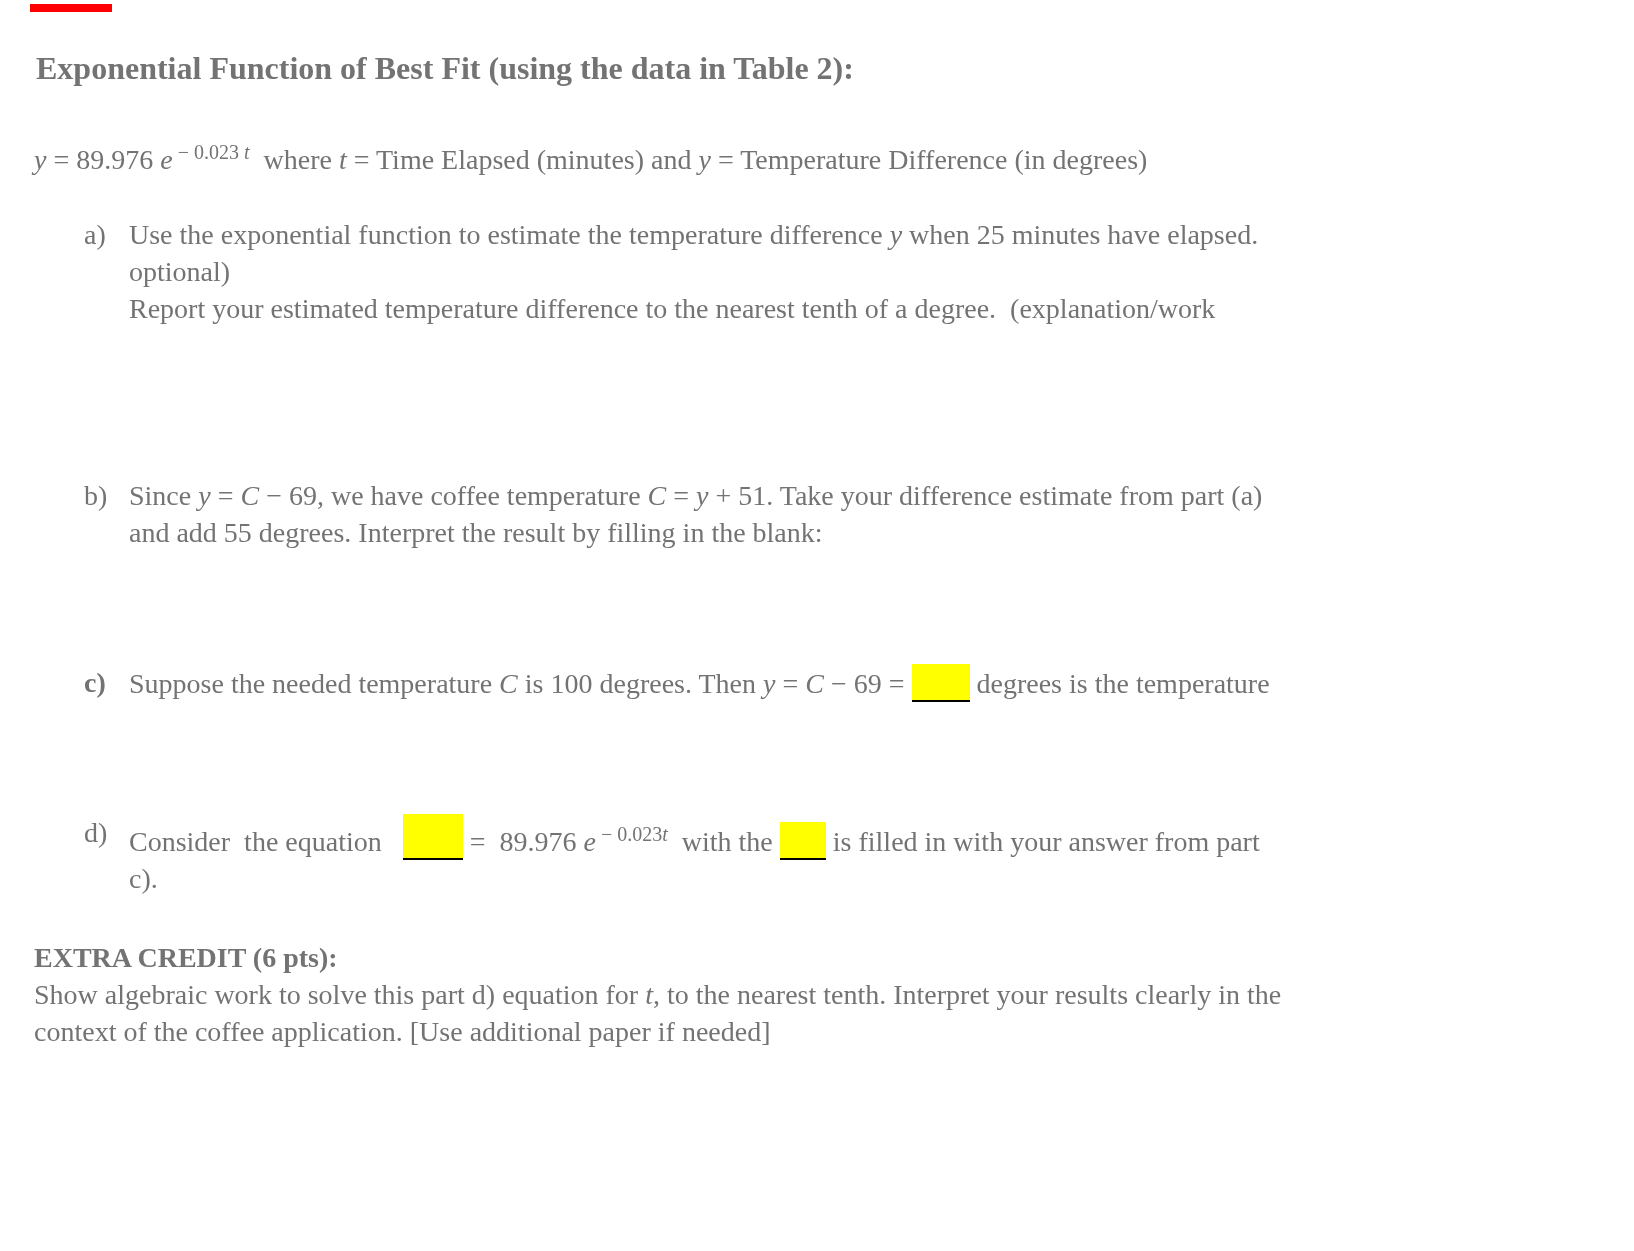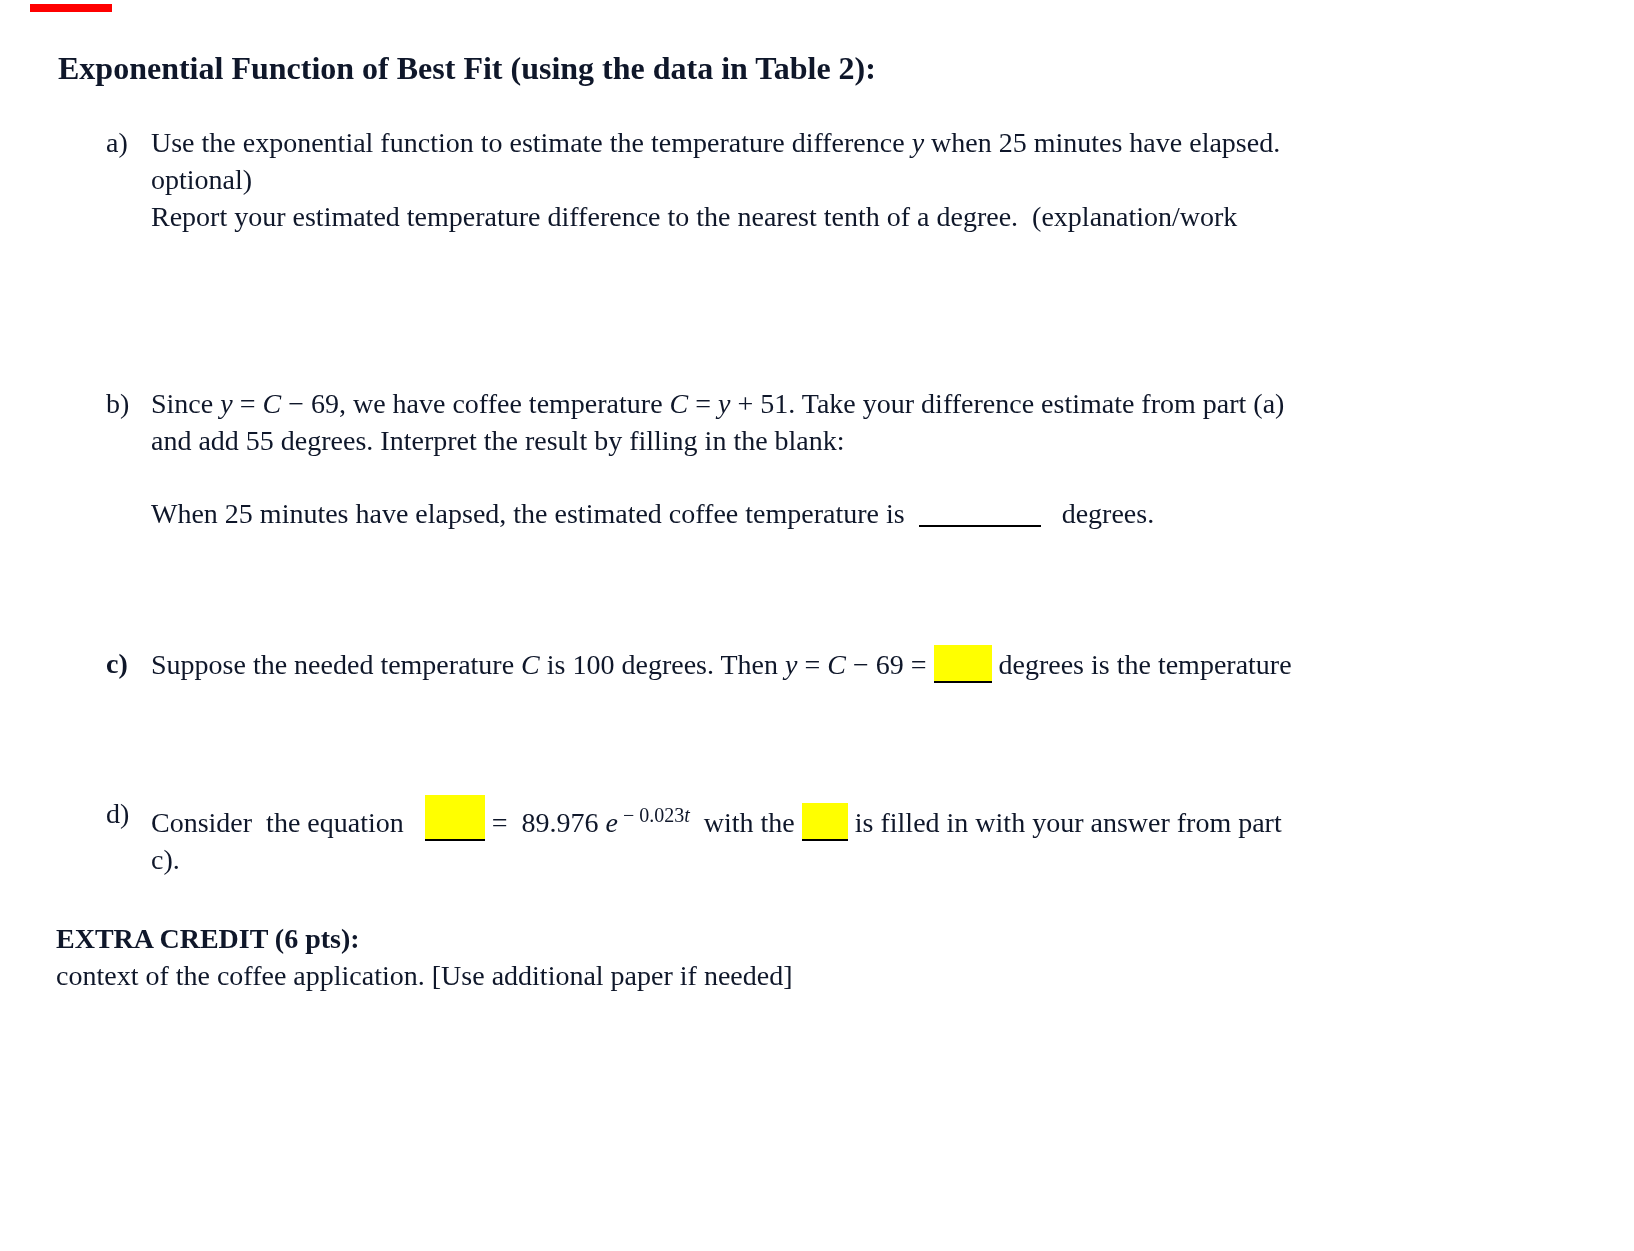--- a/index.html
+++ b/index.html
@@ -2,24 +2,24 @@
 <html style="--highlight: #ffff00; --red-mark: #ff0000;"><head>
 <meta charset="utf-8">
 <style>
   html, body { margin: 0; padding: 0; background: #ffffff; }
   .page {
     position: relative;
     width: 1634px;
     height: 1251px;
     box-sizing: border-box;
     background: #ffffff;
-    color: #0f172a;
+    color: #737373;
     font-family: "Liberation Serif", serif;
     font-size: 28px;
-    padding: 0 56px;
+    padding: 0 34px;
     overflow: hidden;
   }
   .red-mark {
     position: absolute;
     left: 30px;
     top: 4px;
     width: 82px;
     height: 8px;
     background: var(--red-mark, #ff0000);
   }
@@ -65,52 +65,53 @@
   }
 </style>
 </head>
 <body>
 
 <div class="page">
   <div class="red-mark"></div>
 
   <h1 class="title">Exponential Function of Best Fit (using the data in Table 2):</h1>
 
+  <div class="formula"><span class="seg-i">y</span><span> = 89.976 </span><span class="seg-i">e</span><span class="seg-sup"> − 0.023 </span><span class="seg-supi">t</span><span>  where </span><span class="seg-i">t</span><span> = Time Elapsed (minutes) and </span><span class="seg-i">y</span><span> = Temperature Difference (in degrees)</span></div>
 
   <div class="item" id="part-a">
     <div class="label">a)</div>
     <div class="body">
       <div class="line"><span>Use the exponential function to estimate the temperature difference </span><span class="seg-i">y</span><span> when 25 minutes have elapsed.</span></div>
       <div class="line"><span>optional)</span></div>
       <div class="line"><span>Report your estimated temperature difference to the nearest tenth of a degree.  (explanation/work</span></div>
     </div>
   </div>
 
   <div class="item" id="part-b">
     <div class="label">b)</div>
     <div class="body">
       <div class="line"><span>Since </span><span class="seg-i">y</span><span> = </span><span class="seg-i">C</span><span> − 69, we have coffee temperature </span><span class="seg-i">C</span><span> = </span><span class="seg-i">y</span><span> + 51. Take your difference estimate from part (a)</span></div>
       <div class="line"><span>and add 55 degrees. Interpret the result by filling in the blank:</span></div>
     </div>
   </div>
 
-  <div class="line fill-line"><span>When 25 minutes have elapsed, the estimated coffee temperature is  </span><span class="seg-blank" style="width: 122px;"></span><span>   degrees.</span></div>
 
   <div class="item" id="part-c">
     <div class="label bold">c)</div>
     <div class="body">
       <div class="line"><span>Suppose the needed temperature </span><span class="seg-i">C</span><span> is 100 degrees. Then </span><span class="seg-i">y</span><span> = </span><span class="seg-i">C</span><span> − 69 = </span><span class="seg-hblank" style="width: 58px; height: 36px;"></span><span> degrees is the temperature</span></div>
     </div>
   </div>
 
   <div class="item" id="part-d">
     <div class="label">d)</div>
     <div class="body">
       <div class="line"><span>Consider  the equation   </span><span class="seg-hblank" style="width: 60px; height: 44px;"></span><span> =  89.976 </span><span class="seg-i">e</span><span class="seg-sup"> − 0.023</span><span class="seg-supi">t</span><span>  with the </span><span class="seg-hblank" style="width: 46px; height: 36px;"></span><span> is filled in with your answer from part</span></div>
       <div class="line"><span>c).</span></div>
     </div>
   </div>
 
   <div class="extra">
     <div class="extra-title">EXTRA CREDIT (6 pts):</div>
+    <div class="line"><span>Show algebraic work to solve this part d) equation for </span><span class="seg-i">t</span><span>, to the nearest tenth. Interpret your results clearly in the</span></div>
     <div class="line"><span>context of the coffee application. [Use additional paper if needed]</span></div>
   </div>
 </div>
 
 </body></html>

